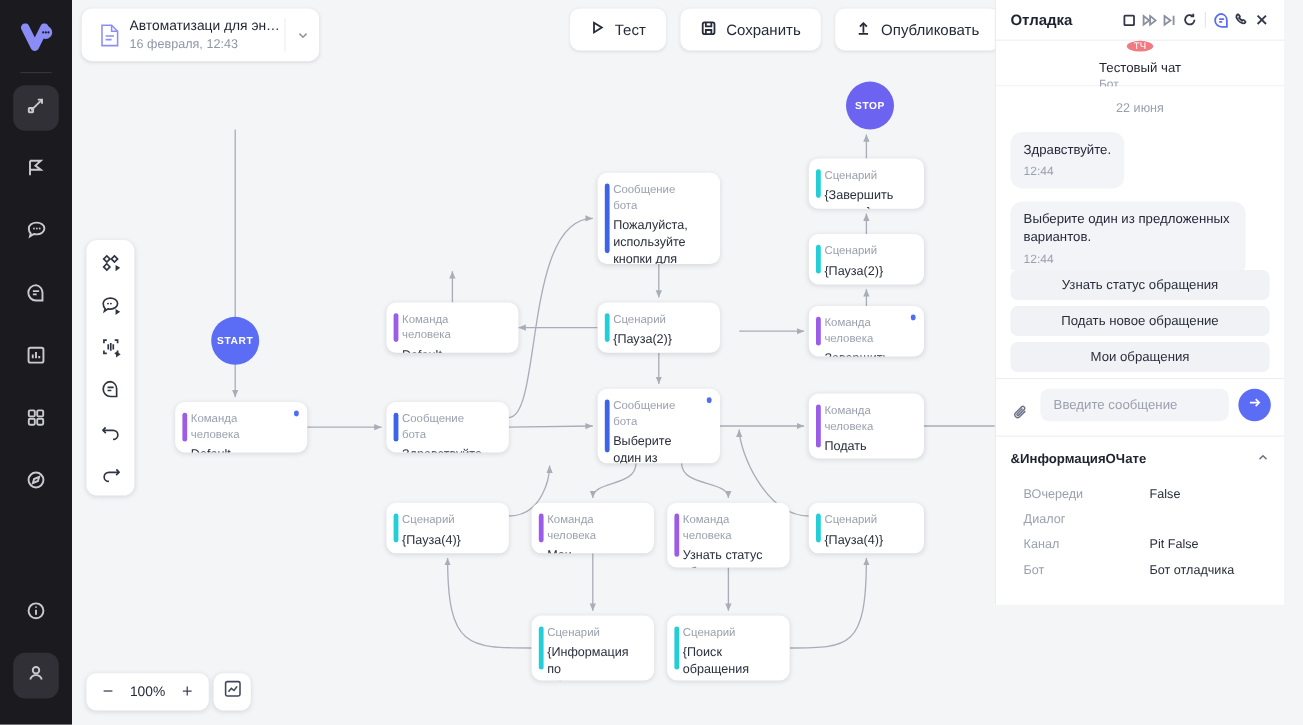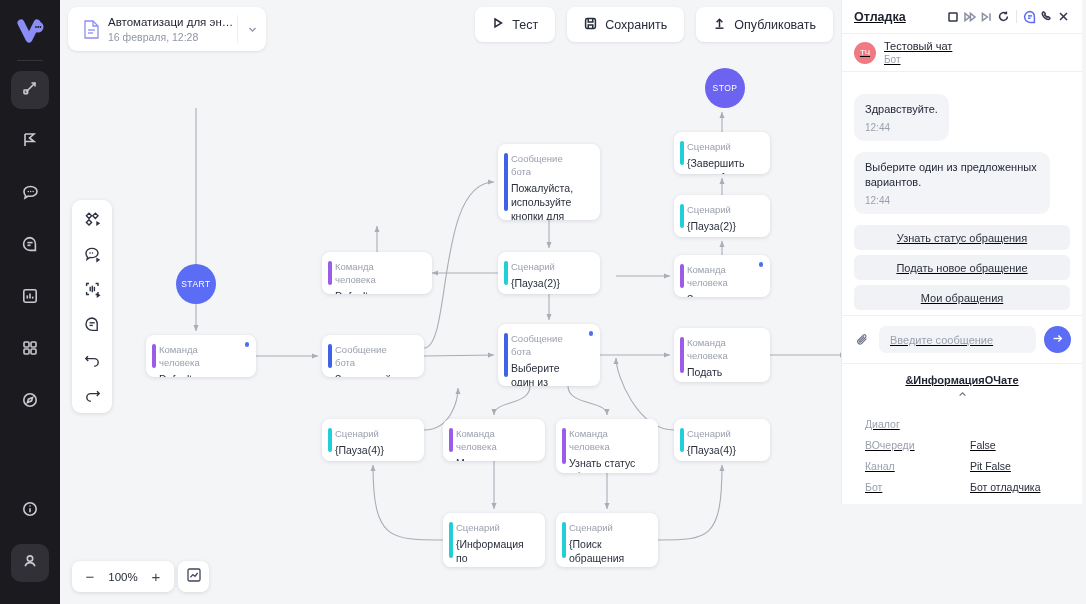--- a/index.html
+++ b/index.html
@@ -67,21 +67,21 @@
     box-shadow: 0 1px 4px rgba(25,28,45,.12);
     padding: 8px 20px 9px 13px; overflow: hidden;
   }
   .node .bar { position: absolute; left: 6px; top: 9px; bottom: 9px; width: 3.5px; border-radius: 3px; }
   .node .ntype { font-size: 9.5px; color: #9aa0ae; line-height: 13px; }
   .node .ntext { font-size: 10.5px; color: #2a2f3d; line-height: 14px; margin-top: 3px; }
   .node .dot { position: absolute; right: 7px; top: 7px; width: 4.5px; height: 4.5px; border-radius: 50%; background: #4f6ef7; }
 
   .terminal {
     position: absolute; width: 40px; height: 40px; border-radius: 50%;
-    background: #6c63f0; color: #fff; font-size: 8.5px; font-weight: normal;
+    background: #6c63f0; color: #fff; font-size: 8.5px; font-weight: bold;
     letter-spacing: .5px; display: flex; align-items: center; justify-content: center;
   }
   .terminal.start { background: #5b6cf5; }
 
   
   .palette {
     position: absolute; left: 12px; top: 142px; width: 40px;
     background: #fff; border-radius: 9px; padding: 8px 0;
     box-shadow: 0 1px 4px rgba(25,28,45,.13);
     display: flex; flex-direction: column; align-items: center; gap: 13px;
@@ -98,63 +98,63 @@
     font-size: 15px; color: #40465a; cursor: pointer; }
   .zoombar .zv { font-size: 11.5px; color: #262b3a; min-width: 38px; text-align: center; }
   .fitbtn {
     position: absolute; left: 118px; bottom: 12px; width: 31px; height: 31px;
     background: #fff; border-radius: 8px; display:flex; align-items:center; justify-content:center;
     box-shadow: 0 1px 4px rgba(25,28,45,.13); cursor: pointer;
   }
 
   
   .panel {
-    position: absolute; right: 4px; top: 0; width: 241px; height: 504px;
+    position: absolute; right: 16px; top: 0; width: 241px; height: 504px;
     background: #fff; border-left: 1px solid #ececef;
-    display: flex; flex-direction: column; text-decoration: underline;
+    display: flex; flex-direction: column;
   }
   .panel-head {
     height: 34px; display: flex; align-items: center; padding: 0 10px 0 12px;
     border-bottom: 1px solid #f0f0f3;
   }
   .panel-title { font-size: 12.5px; font-weight: bold; color: #1f2330; flex: 1; }
   .p-ico { width: 17px; height: 22px; display:flex; align-items:center; justify-content:center; cursor:pointer; }
   .p-ico svg { stroke: #8b90a0; fill: none; stroke-width: 1.5; }
   .p-ico.accent svg { stroke: #5b6cf5; }
   .p-ico.dark svg { stroke: #31364a; }
   .p-divider { width: 1px; height: 13px; background: #e6e6ea; margin: 0 4px; }
 
-  .chat-head { height: 38px; display: flex; align-items: center; gap: 8px; padding: 0 12px; border-bottom: 1px solid #f0f0f3; }
+  .chat-head { height: 38px; display: flex; align-items: center; gap: 8px; padding: 0 12px; border-bottom: 1px solid #f0f0f3; flex-direction: column; }
   .avatar { width: 22px; height: 22px; border-radius: 50%; background: #f07a82; color: #fff;
     font-size: 8px; display: flex; align-items: center; justify-content: center; }
   .chat-name { font-size: 11px; color: #1f2330; line-height: 13px; }
   .chat-role { font-size: 10px; color: #9aa0ae; line-height: 13px; }
 
   .messages { flex: 1; overflow: hidden; background: #fff; padding: 10px 12px 0; }
   .conv-start { text-align: center; font-size: 10.5px; color: #9aa0ae; line-height: 16px; margin-bottom: 12px; }
   .bubble { background: #f3f4f7; border-radius: 10px; padding: 8px 11px; margin-bottom: 11px;
     display: inline-block; max-width: 196px; }
   .bubble .btxt { font-size: 11px; color: #24283a; line-height: 15px; }
   .bubble .btime { font-size: 10px; color: #9aa0ae; margin-top: 5px; }
 
   .quick { padding: 0 12px; }
   .qbtn { height: 25px; background: #f1f2f5; border-radius: 6px; display: flex;
     align-items: center; justify-content: center; font-size: 11px; color: #2a2f3d;
     margin-bottom: 5px; cursor: pointer; }
 
   .composer { border-top: 1px solid #f0f0f3; height: 48px; display: flex;
-    align-items: center; gap: 8px; padding: 0 11px; }
+    align-items: flex-end; gap: 8px; padding: 12px 11px; }
   .clip { width: 18px; display:flex; align-items:center; justify-content:center; cursor:pointer; }
   .cinput { flex: 1; height: 27px; background: #f3f4f7; border-radius: 7px;
     display: flex; align-items: center; padding: 0 11px; font-size: 11px; color: #9aa0ae; cursor: text; }
   .send { width: 27px; height: 27px; border-radius: 50%; background: #5b6cf5;
     display: flex; align-items: center; justify-content: center; cursor: pointer; }
 
   .vars { border-top: 1px solid #f0f0f3; padding: 10px 12px 0; height: 141px; overflow: hidden; }
-  .vars-head { display: flex; align-items: center; margin-bottom: 10px; flex-direction: column; }
+  .vars-head { display: flex; align-items: center; margin-bottom: 10px; }
   .vars-title { flex: 1; font-size: 11px; font-weight: bold; color: #1f2330; }
   .vrow { display: flex; font-size: 10.5px; line-height: 21px; padding-left: 11px; }
   .vkey { width: 105px; color: #9aa0ae; }
   .vval { color: #2a2f3d; }
 </style>
 </head>
 <body>
 
 <div class="app">
 
@@ -261,21 +261,21 @@
       <div class="doc-icon">
         <svg width="19" height="21" viewBox="0 0 19 21" fill="none" stroke="#8b8ff2" stroke-width="1.3">
           <path d="M3 2h8l5 5v12H3z"></path>
             <path d="M11 2v5h5"></path>
             <path d="M6 11h7"></path>
             <path d="M6 14h5"></path>
         </svg>
       </div>
       <div class="doc-meta">
         <div class="doc-title">Автоматизаци для энер...</div>
-        <div class="doc-sub">16 февраля, 12:28</div>
+        <div class="doc-sub">16 февраля, 12:43</div>
       </div>
       <div class="doc-div"></div>
       <div class="doc-caret">
         <svg width="11" height="11" viewBox="0 0 11 11" fill="none" stroke="#9096a6" stroke-width="1.3">
             <path d="M2.5 4 L5.5 7 L8.5 4"></path>
           </svg>
       </div>
     </div>
 
     <div class="tb-actions">
@@ -567,20 +567,21 @@
     <div class="chat-head">
       <div class="avatar">ТЧ</div>
       <div>
         <div class="chat-name">Тестовый чат</div>
         <div class="chat-role">Бот</div>
       </div>
     </div>
 
     <div class="messages">
       <div class="conv-start">
+        <div>22 июня</div>
       </div>
       <div class="bubble">
         <div class="btxt">Здравствуйте.</div>
         <div class="btime">12:44</div>
       </div>
       <div class="bubble">
         <div class="btxt">Выберите один из предложенных вариантов.</div>
         <div class="btime">12:44</div>
       </div>
     </div>
@@ -611,26 +612,26 @@
     <div class="vars">
       <div class="vars-head">
         <div class="vars-title">&amp;ИнформацияОЧате</div>
         <span>
           <svg width="11" height="11" viewBox="0 0 11 11" fill="none" stroke="#6f7488" stroke-width="1.2">
               <path d="M2.6 6.6 5.5 3.8 8.4 6.6"></path>
             </svg>
         </span>
       </div>
       <div class="vrow">
+        <div class="vkey">ВОчереди</div>
+        <div class="vval">False</div>
+      </div>
+      <div class="vrow">
         <div class="vkey">Диалог</div>
         <div class="vval"></div>
-      </div>
-      <div class="vrow">
-        <div class="vkey">ВОчереди</div>
-        <div class="vval">False</div>
       </div>
       <div class="vrow">
         <div class="vkey">Канал</div>
         <div class="vval">Pit False</div>
       </div>
       <div class="vrow">
         <div class="vkey">Бот</div>
         <div class="vval">Бот отладчика</div>
       </div>
 

